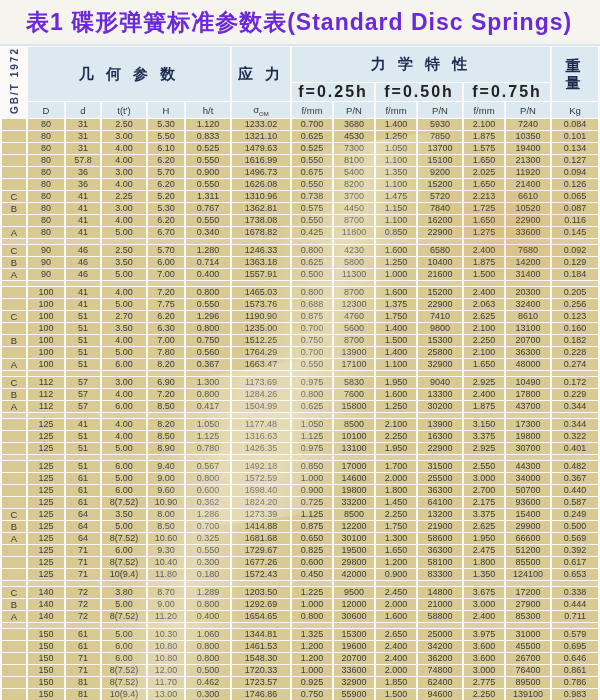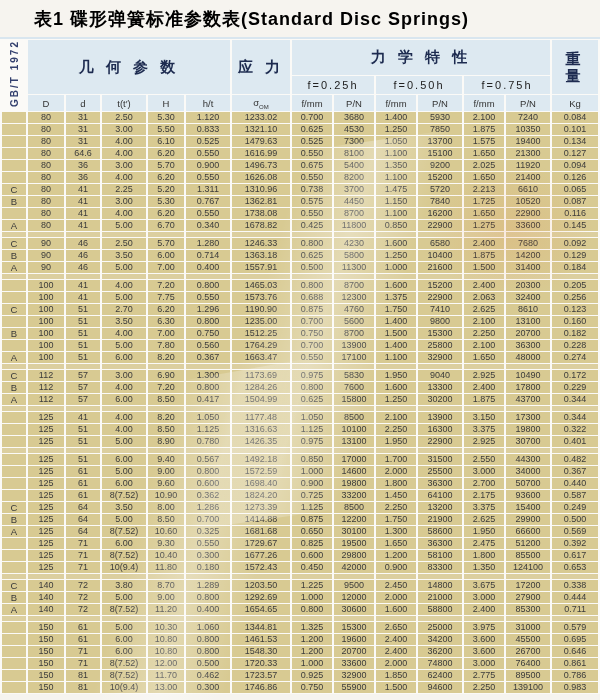--- a/index.html
+++ b/index.html
@@ -3,22 +3,22 @@
 <meta charset="utf-8">
 <style>
   html,body{margin:0;padding:0;}
   body{
     width:600px;height:700px;overflow:hidden;position:relative;
     background:#f6f4ef;
     font-family:"Liberation Sans","DejaVu Sans",sans-serif;
     -webkit-font-smoothing:antialiased;
   }
   .page-title{
-    margin:7px 0 6px 34px;
-    font-size:18px;font-weight:bold;color:#000000;letter-spacing:1px;
+    margin:7px 0 6px 26px;
+    font-size:23px;font-weight:bold;color:#6d28d9;letter-spacing:1px;
   }
   table.springs{
     table-layout:fixed;width:600px;
     border-collapse:separate;border-spacing:2px 1px;
     background:#fbfaf7;
     border-top:2px solid #d9e6ef;
   }
   col.c-let{width:24px}col.c-D{width:36px}col.c-d{width:34px}
   col.c-t{width:44px}col.c-H{width:36px}col.c-ht{width:44px}
   col.c-sig{width:58px}
@@ -33,21 +33,21 @@
     height:34px;vertical-align:middle;text-align:center;
   }
   th.gbt{background:#fbfaf7;vertical-align:middle;}
   .vert{
     display:inline-block;
     writing-mode:vertical-rl;transform:rotate(180deg);
     font-size:10px;font-weight:bold;color:#34406e;letter-spacing:2px;
     white-space:nowrap;
   }
   th.weight div{line-height:17px;}
-  tr.defl-row th{height:18px;font-size:11px;letter-spacing:2px;color:#222;font-weight:normal;}
+  tr.defl-row th{height:18px;font-size:16px;letter-spacing:2px;color:#222;font-weight:bold;}
   tr.cols-row th{height:15px;font-size:9.5px;color:#333;font-weight:normal;}
   th.sigma sub{font-size:6px;}
   tbody td{
     background:#d8ca92;color:#3b3b3b;
     height:11px;line-height:11px;font-size:9px;text-align:center;
     padding:0;white-space:nowrap;overflow:hidden;
   }
   tbody td.letter{font-size:9.5px;color:#3a3a3a;}
   tr.sep td{height:5px;background:#dccf9f;}
   .wm{position:absolute;pointer-events:none;}
@@ -165,21 +165,21 @@
         <td>7300</td>
         <td>1.050</td>
         <td>13700</td>
         <td>1.575</td>
         <td>19400</td>
         <td>0.134</td>
       </tr>
       <tr>
         <td class="letter"></td>
         <td>80</td>
-        <td>64.6</td>
+        <td>57.8</td>
         <td>4.00</td>
         <td>6.20</td>
         <td>0.550</td>
         <td>1616.99</td>
         <td>0.550</td>
         <td>8100</td>
         <td>1.100</td>
         <td>15100</td>
         <td>1.650</td>
         <td>21300</td>

